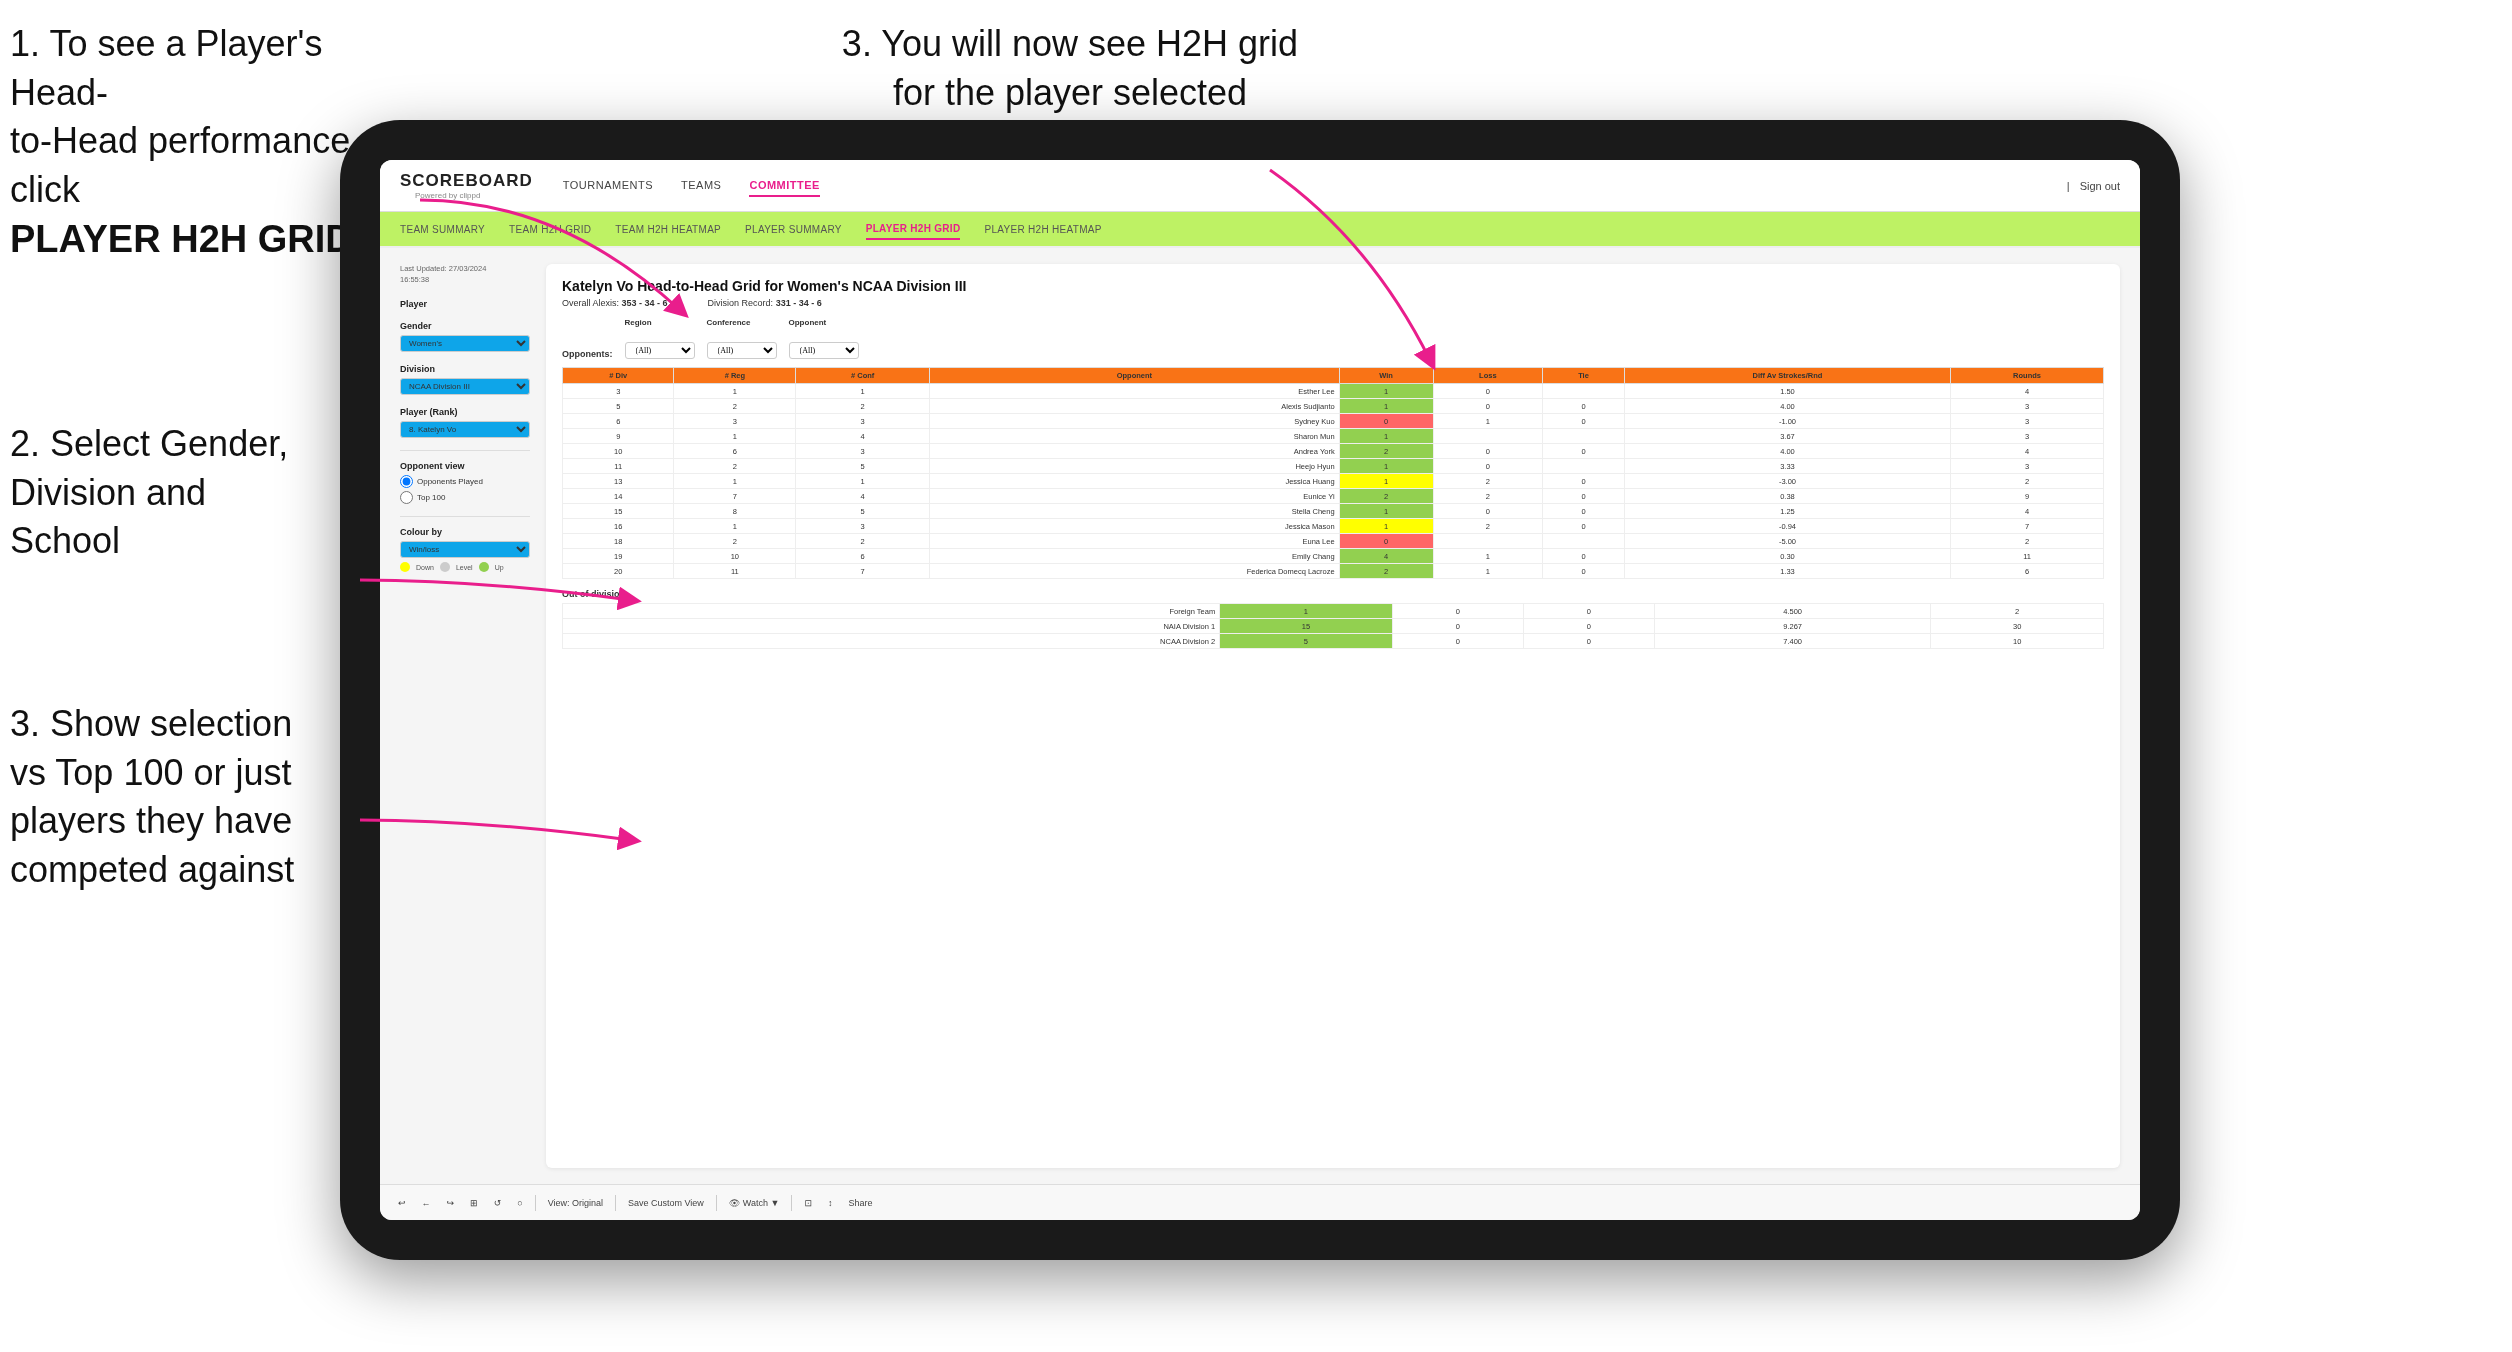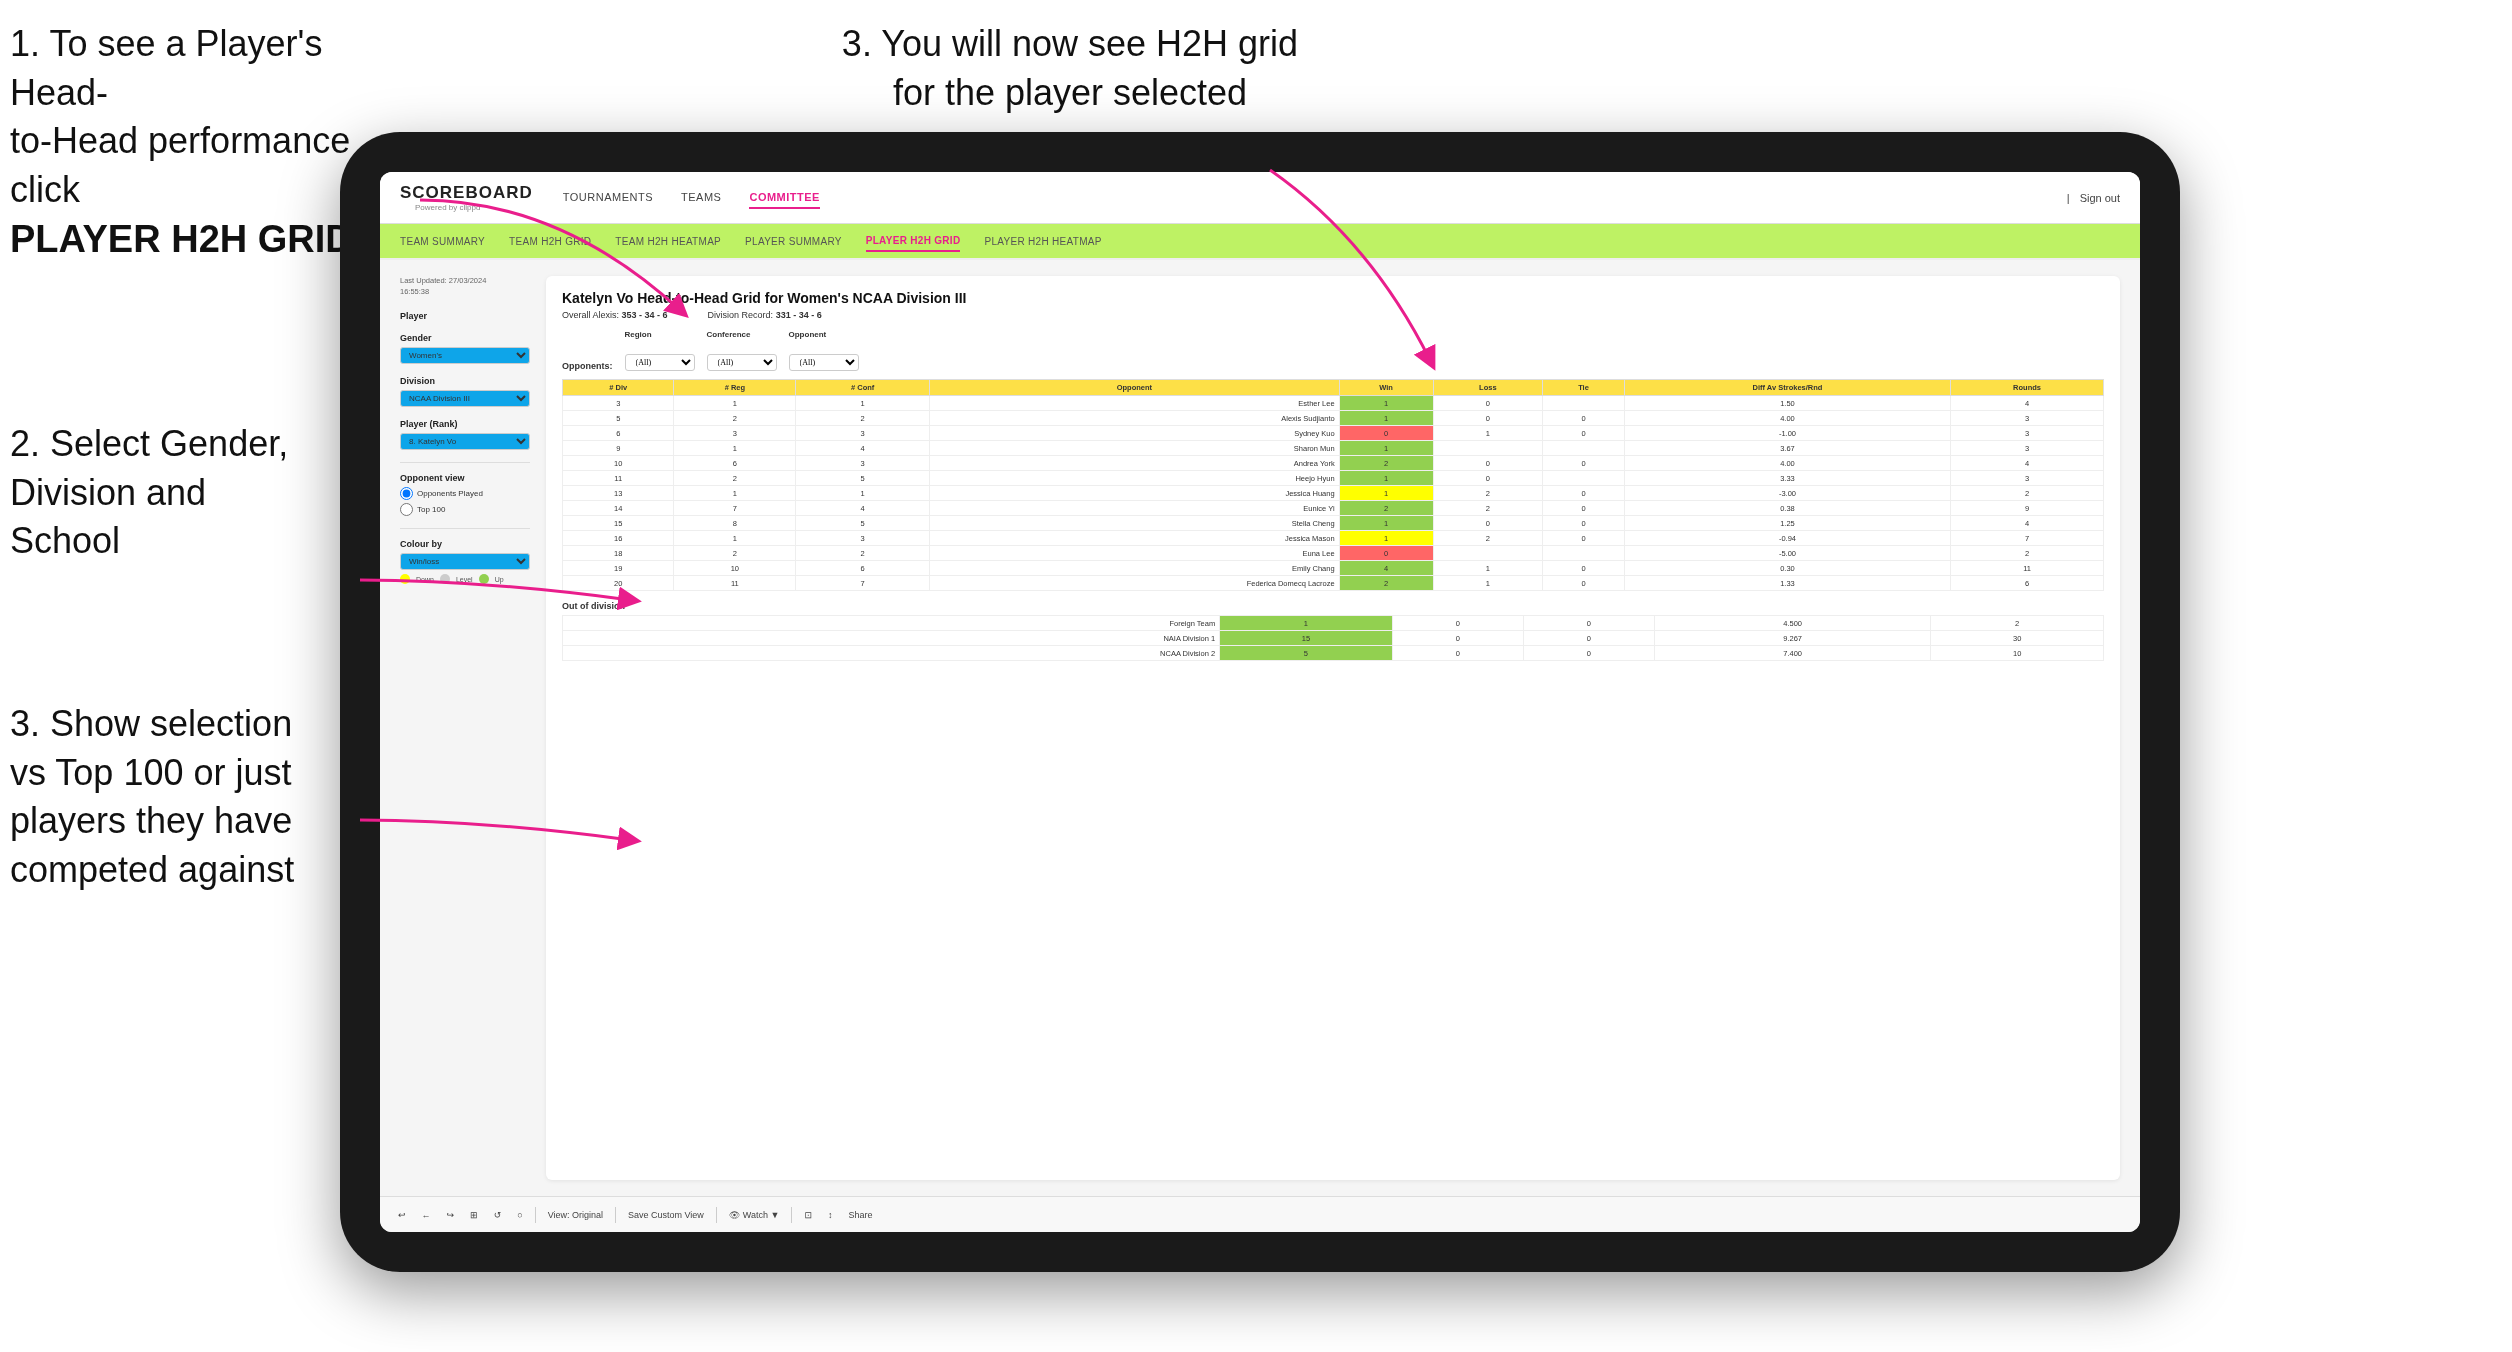--- a/index.html
+++ b/index.html
@@ -51,21 +51,21 @@
       left: 10px;
       width: 360px;
       font-size: 36px;
       line-height: 1.35;
       color: #111;
     }
 
     
     .tablet-frame {
       position: absolute;
-      top: 132px;
+      top: 120px;
       left: 340px;
       width: 1840px;
       height: 1140px;
       background: #1a1a1a;
       border-radius: 60px;
       box-shadow: 0 20px 60px rgba(0,0,0,0.4);
       display: flex;
       align-items: center;
       justify-content: center;
     }
@@ -277,21 +277,21 @@
       font-family: Liberation Serif, serif;
     }
 
     
     .data-table {
       width: 100%;
       border-collapse: collapse;
       font-size: 8px;
     }
     .data-table th {
-      background: #fde047;
+      background: #f97316;
       padding: 3px 4px;
       text-align: center;
       font-weight: 600;
       color: #333;
       border: 1px solid #ddd;
       white-space: nowrap;
       font-size: 7.5px;
     }
     .data-table td {
       padding: 2.5px 4px;

